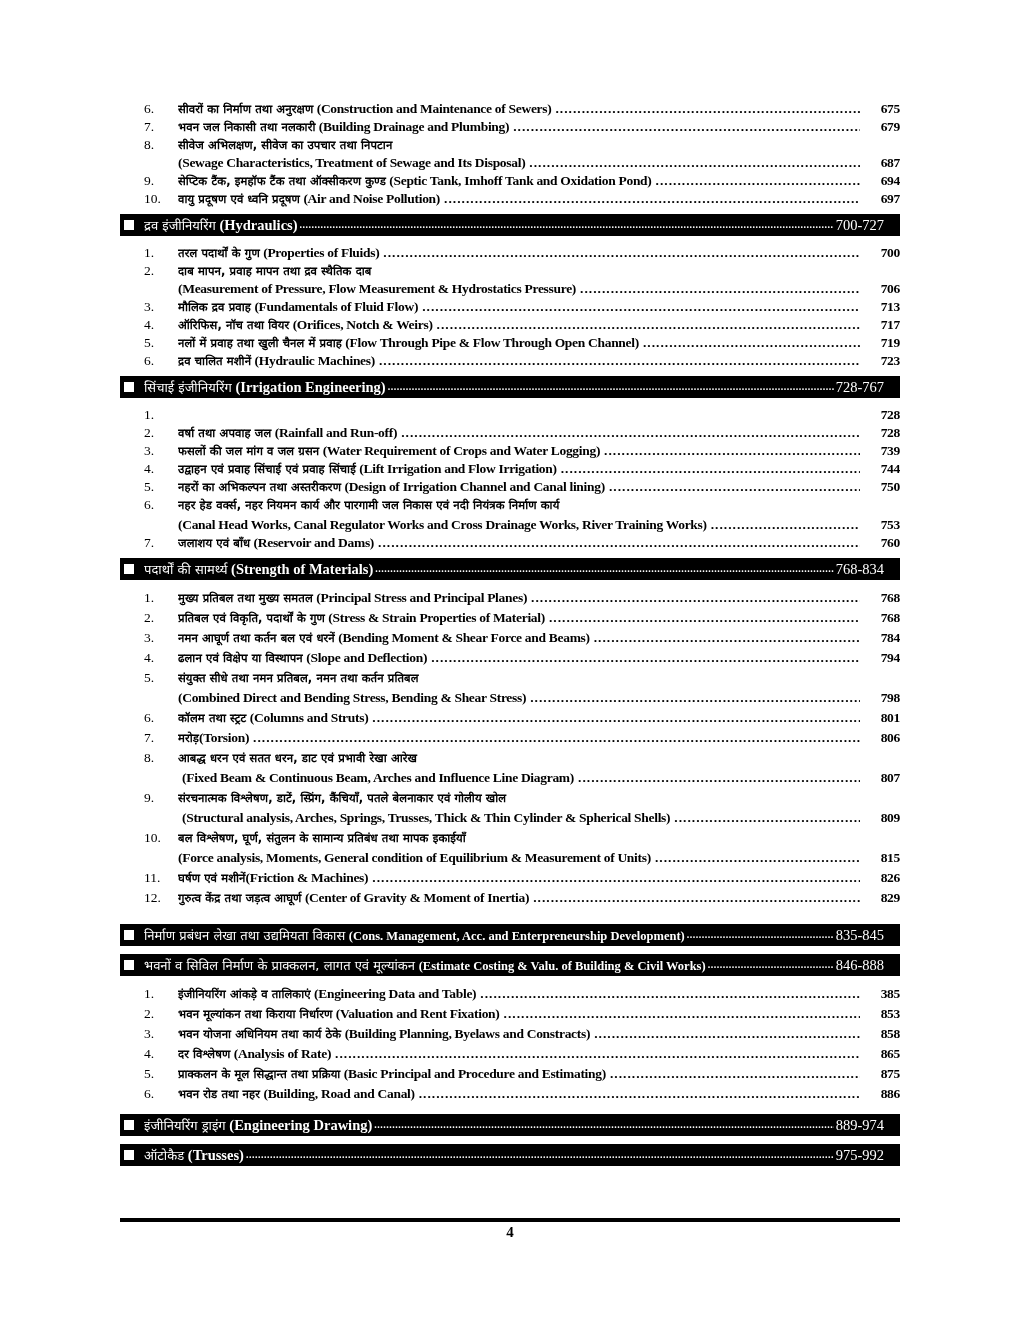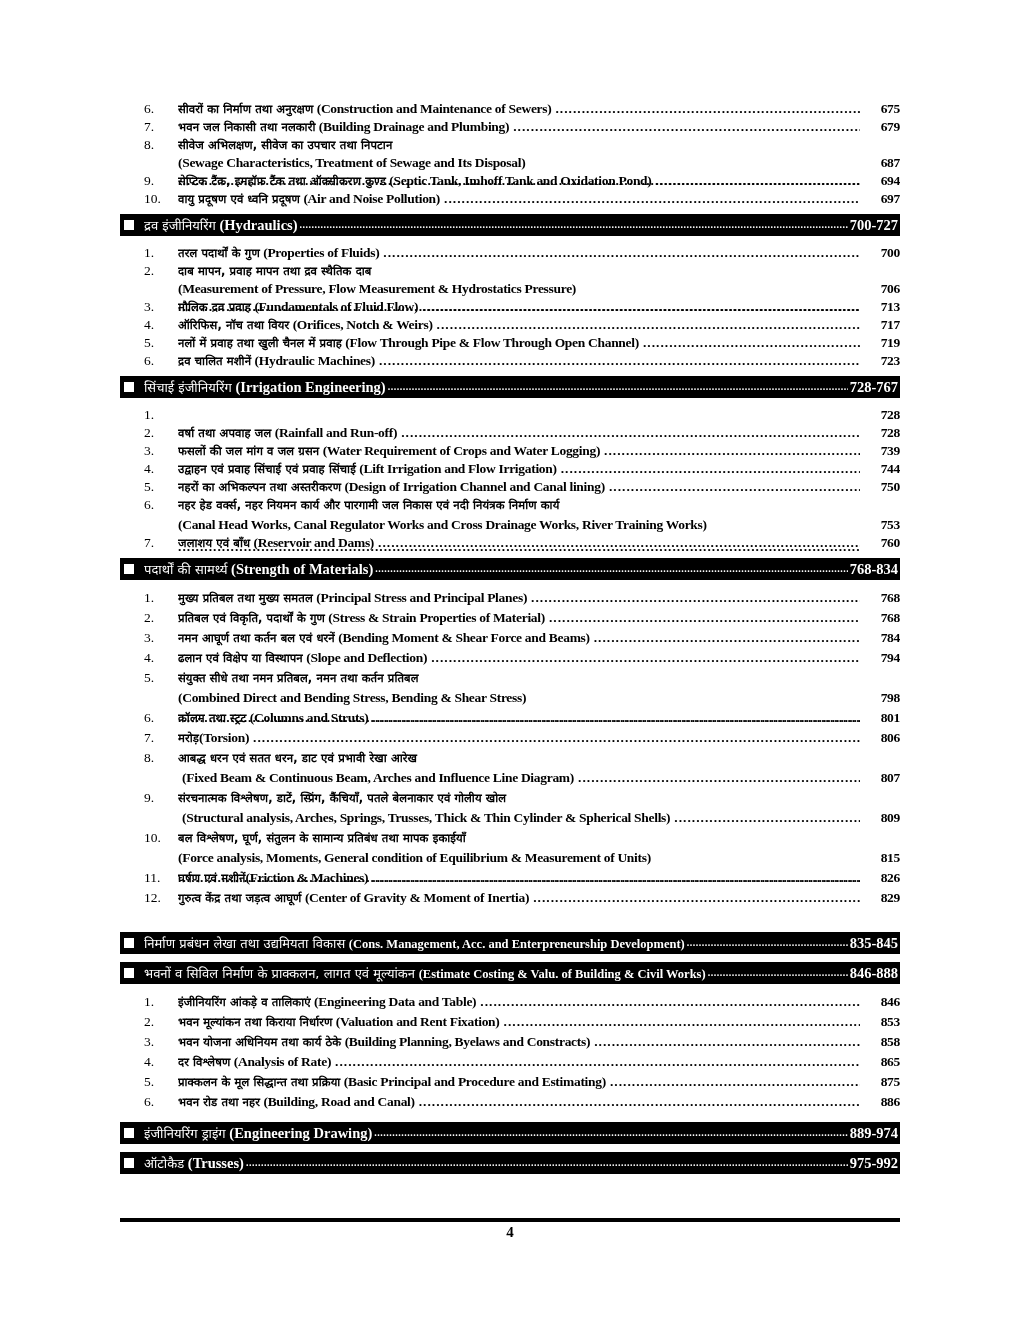--- a/index.html
+++ b/index.html
@@ -8,30 +8,30 @@
   .page { position: absolute; left: 120px; top: 100px; width: 780px; }
   .row { position: relative; height: 18px; line-height: 18px; font-size: 13.5px; white-space: nowrap; }
   .row .num { position: absolute; left: 24px; width: 36px; }
   .row .text { position: absolute; left: 58px; right: 40px; overflow: hidden; display: flex; }
   .row .text .t { flex: 0 0 auto; padding-right: 4px; }
   .row .text .hi { font-family: "DejaVu Sans", sans-serif; font-size: 11.5px; font-weight: bold; letter-spacing: 0.1px; }
   .row .text .en { font-weight: bold; letter-spacing: -0.3px; }
   .row .text .lead { flex: 1 1 auto; overflow: hidden; font-weight: bold; letter-spacing: 1px; }
   .row .text .lead::after { content: "........................................................................................................................................................................................................................................"; }
   .row .pg { position: absolute; right: 0; width: 38px; text-align: right; font-weight: bold; letter-spacing: -0.3px; }
-  .row.cont .text { left: 58px; flex-direction: column; }
+  .row.cont .text { left: 58px; }
   .row.cont2 .text { left: 62px; }
   .bar { position: relative; height: 22px; background: #000; color: #fff; margin: 6px 0 8px 0;
          line-height: 22px; font-size: 14.5px; white-space: nowrap; display: flex; }
   .bar .sq { flex: 0 0 auto; width: 10px; height: 10px; background: #fff; margin: 6px 10px 0 4px; }
   .bar .btext { flex: 0 0 auto; font-weight: bold; padding-right: 2px; }
   .bar .btext .hi { font-family: "DejaVu Sans", sans-serif; font-size: 13px; font-weight: normal; }
   .bar .lead { flex: 1 1 auto; overflow: hidden; font-size: 10px; font-weight: bold; letter-spacing: 0.5px; }
   .bar .lead::after { content: "............................................................................................................................................................................................................................................................................................................"; }
-  .bar .range { flex: 0 0 auto; font-weight: bold; font-size: 14.5px; padding: 0 2px 0 2px; }
+  .bar .range { flex: 0 0 auto; font-weight: normal; font-size: 14.5px; padding: 0 16px 0 2px; }
   .footer-rule { position: absolute; left: 120px; width: 780px; top: 1218px; height: 4px; background: #000; }
   .page-number { position: absolute; left: 0; width: 1020px; top: 1224px; text-align: center; font-weight: bold; font-size: 15px; }
 </style>
 </head>
 <body>
 
 <div class="page">
 
   <div class="row">
     <span class="num">6.</span>
@@ -319,40 +319,40 @@
   </div>
   <div class="row" style="height:20px;line-height:20px;">
     <span class="num">12.</span>
     <span class="text">
         <span class="t"><span class="hi">गुरुत्व केंद्र तथा जड़त्व आघूर्ण</span> <span class="en">(Center of Gravity &amp; Moment of Inertia)</span></span>
         <span class="lead"></span>
       </span>
     <span class="pg">829</span>
   </div>
 
-  <div class="bar" style="margin-top:24px;">
+  <div class="bar" style="margin-top:16px;">
     <span class="sq"></span>
     <span class="btext"><span class="hi">निर्माण प्रबंधन लेखा तथा उद्यमियता विकास</span> <span style="font-size:12.5px">(Cons. Management, Acc. and Enterpreneurship Development)</span></span>
     <span class="lead"></span>
     <span class="range">835-845</span>
   </div>
 
   <div class="bar">
     <span class="sq"></span>
     <span class="btext"><span class="hi">भवनों व सिविल निर्माण के प्राक्कलन, लागत एवं मूल्यांकन</span> <span style="font-size:12.5px">(Estimate Costing &amp; Valu. of Building &amp; Civil Works)</span></span>
     <span class="lead"></span>
     <span class="range">846-888</span>
   </div>
   <div class="row" style="height:20px;line-height:20px;">
     <span class="num">1.</span>
     <span class="text">
         <span class="t"><span class="hi">इंजीनियरिंग आंकड़े व तालिकाएं</span> <span class="en">(Engineering Data and Table)</span></span>
         <span class="lead"></span>
       </span>
-    <span class="pg">846</span>
+    <span class="pg">385</span>
   </div>
   <div class="row" style="height:20px;line-height:20px;">
     <span class="num">2.</span>
     <span class="text">
         <span class="t"><span class="hi">भवन मूल्यांकन तथा किराया निर्धारण</span> <span class="en">(Valuation and Rent Fixation)</span></span>
         <span class="lead"></span>
       </span>
     <span class="pg">853</span>
   </div>
   <div class="row" style="height:20px;line-height:20px;">

